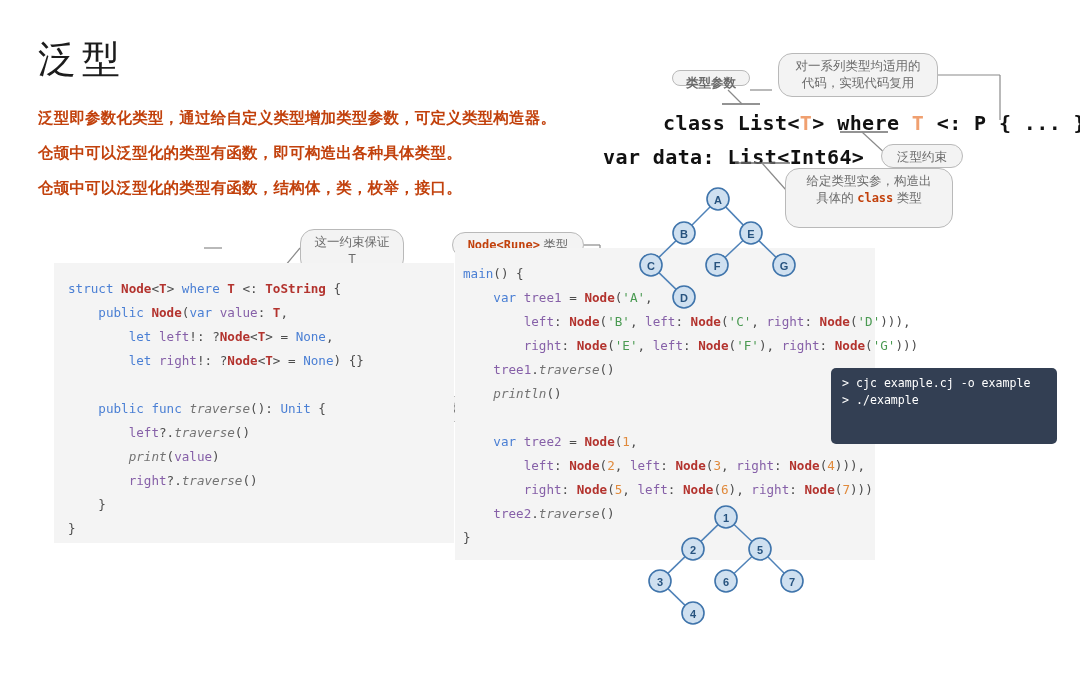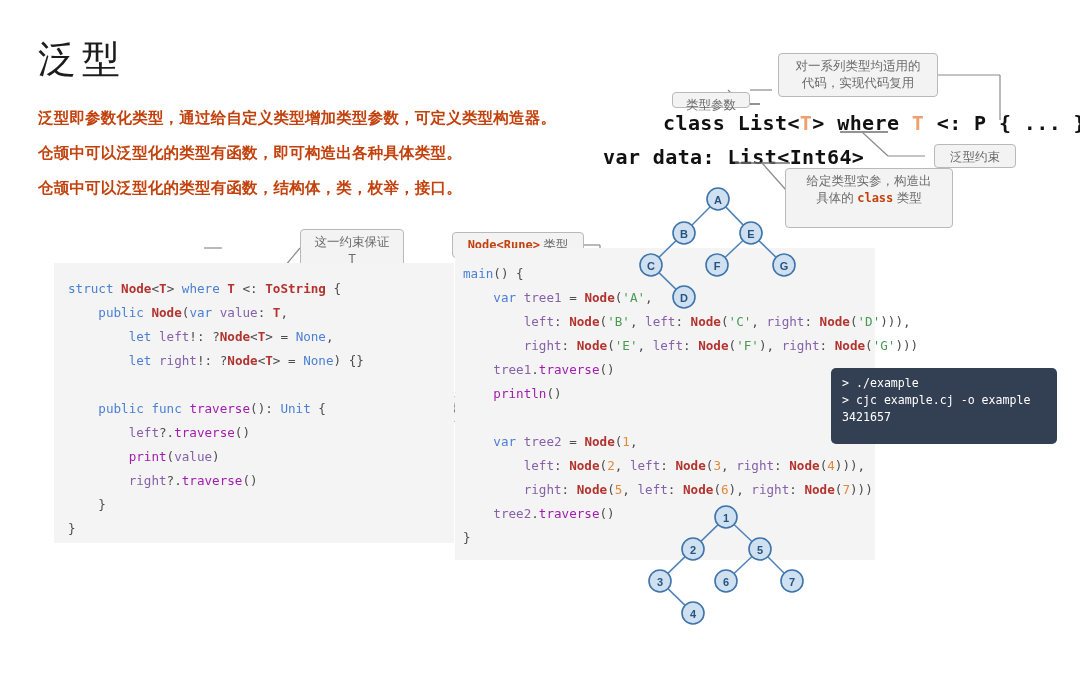--- a/index.html
+++ b/index.html
@@ -49,39 +49,39 @@
     letter-spacing: 0.4px;
   }
   #hdr-code-1 { left: 663px; top: 111px; }
   #hdr-code-2 { left: 603px; top: 145px; }
   .hdr-code .t-orange { color: #f0a070; }
   .hdr-code .u { border-bottom: 2px solid #555; padding-bottom: 7px; }
 
   
   .bubble {
     border: 1.4px solid #b9b9b9;
-    border-radius: 4px;
+    border-radius: 14px;
     background: #f3f3f3;
     color: #6a6a6a;
     font-size: 12.5px;
     line-height: 17px;
     padding: 4px 12px;
     text-align: center;
     white-space: pre-line;
     box-sizing: border-box;
   }
   .bubble .mono {
     font-family: "DejaVu Sans Mono", "Liberation Mono", monospace;
     font-weight: 700;
     font-size: 12px;
     color: #c2410c;
   }
-  #bubble-type-param   { left: 672px; top: 92px;  width: 78px; height: 16px; }
+  #bubble-type-param   { left: 672px; top: 70px;  width: 78px; height: 16px; font-weight: bold; }
   #bubble-reuse        { left: 778px; top: 53px;  width: 160px; height: 44px; }
-  #bubble-constraint   { left: 934px; top: 144px; width: 82px; height: 24px; }
+  #bubble-constraint   { left: 881px; top: 144px; width: 82px; height: 24px; }
   #bubble-concrete     { left: 785px; top: 168px; width: 168px; height: 60px; }
   #bubble-printable    { left: 300px; top: 229px; width: 104px; height: 44px; }
   #bubble-use-type-par { left: 322px; top: 300px; width: 108px; height: 26px; }
   #bubble-node-rune    { left: 452px; top: 232px; width: 132px; height: 26px; }
   #bubble-node-int64   { left: 344px; top: 396px; width: 152px; height: 26px; }
 
   
   #leader-lines { left: 0; top: 0; width: 1080px; height: 688px; pointer-events: none; }
 
   
@@ -91,21 +91,21 @@
     font-size: 12.6px;
     line-height: 24px;
     white-space: pre;
     box-sizing: border-box;
   }
   #code-panel-left  { left: 54px;  top: 263px; width: 400px; height: 280px; padding: 14px 0 0 14px; }
   #code-panel-right { left: 455px; top: 248px; width: 420px; height: 312px; padding: 14px 0 0 8px; }
 
   .k-kw     { color: #4a7fd4; }            
   .k-type   { color: #b3332e; font-weight: 700; }  
-  .k-fn     { color: #a21caf; }            
+  .k-fn     { color: #737373; font-style: italic; }            
   .k-ident  { color: #8660a8; }            
   .k-punct  { color: #4c4c4c; }
   .k-num    { color: #e08a3c; }            
   .k-char   { color: #4a9a52; }
 
   
   #terminal {
     left: 831px; top: 368px; width: 226px; height: 76px;
     background: #333f53;
     border-radius: 5px;
@@ -184,21 +184,21 @@
 <div class="abs bubble" id="bubble-printable">这一约束保证 T
 类型实例可打印</div>
 <div class="abs bubble" id="bubble-use-type-par">使用类型参数</div>
 <div class="abs bubble" id="bubble-node-rune"><span class="mono">Node&lt;Rune&gt;</span><span> 类型</span></div>
 <div class="abs bubble" id="bubble-node-int64"><span class="mono">Node&lt;Int64&gt;</span><span> 类型</span></div>
 
 <div class="abs code-panel" id="code-panel-left"><div id="code-left-body"><div><span class="k-kw">struct</span> <span class="k-type">Node</span><span class="k-punct">&lt;</span><span class="k-type">T</span><span class="k-punct">&gt;</span> <span class="k-kw">where</span> <span class="k-type">T</span> <span class="k-punct">&lt;:</span> <span class="k-type">ToString</span> <span class="k-punct">{</span></div><div>    <span class="k-kw">public</span> <span class="k-type">Node</span><span class="k-punct">(</span><span class="k-kw">var</span> <span class="k-ident">value</span><span class="k-punct">:</span> <span class="k-type">T</span><span class="k-punct">,</span></div><div>        <span class="k-kw">let</span> <span class="k-ident">left</span><span class="k-punct">!:</span> <span class="k-punct">?</span><span class="k-type">Node</span><span class="k-punct">&lt;</span><span class="k-type">T</span><span class="k-punct">&gt;</span> <span class="k-punct">=</span> <span class="k-kw">None</span><span class="k-punct">,</span></div><div>        <span class="k-kw">let</span> <span class="k-ident">right</span><span class="k-punct">!:</span> <span class="k-punct">?</span><span class="k-type">Node</span><span class="k-punct">&lt;</span><span class="k-type">T</span><span class="k-punct">&gt;</span> <span class="k-punct">=</span> <span class="k-kw">None</span><span class="k-punct">)</span> <span class="k-punct">{}</span></div><div>&nbsp;</div><div>    <span class="k-kw">public</span> <span class="k-kw">func</span> <span class="k-fn">traverse</span><span class="k-punct">():</span> <span class="k-kw">Unit</span> <span class="k-punct">{</span></div><div>        <span class="k-ident">left</span><span class="k-punct">?.</span><span class="k-fn">traverse</span><span class="k-punct">()</span></div><div>        <span class="k-fn">print</span><span class="k-punct">(</span><span class="k-ident">value</span><span class="k-punct">)</span></div><div>        <span class="k-ident">right</span><span class="k-punct">?.</span><span class="k-fn">traverse</span><span class="k-punct">()</span></div><div>    <span class="k-punct">}</span></div><div><span class="k-punct">}</span></div></div></div>
 
 <div class="abs code-panel" id="code-panel-right"><div id="code-right-body"><div><span class="k-kw">main</span><span class="k-punct">()</span> <span class="k-punct">{</span></div><div>    <span class="k-kw">var</span> <span class="k-ident">tree1</span> <span class="k-punct">=</span> <span class="k-type">Node</span><span class="k-punct">(</span><span class="k-char">'A'</span><span class="k-punct">,</span></div><div>        <span class="k-ident">left</span><span class="k-punct">:</span> <span class="k-type">Node</span><span class="k-punct">(</span><span class="k-char">'B'</span><span class="k-punct">,</span> <span class="k-ident">left</span><span class="k-punct">:</span> <span class="k-type">Node</span><span class="k-punct">(</span><span class="k-char">'C'</span><span class="k-punct">,</span> <span class="k-ident">right</span><span class="k-punct">:</span> <span class="k-type">Node</span><span class="k-punct">(</span><span class="k-char">'D'</span><span class="k-punct">))),</span></div><div>        <span class="k-ident">right</span><span class="k-punct">:</span> <span class="k-type">Node</span><span class="k-punct">(</span><span class="k-char">'E'</span><span class="k-punct">,</span> <span class="k-ident">left</span><span class="k-punct">:</span> <span class="k-type">Node</span><span class="k-punct">(</span><span class="k-char">'F'</span><span class="k-punct">),</span> <span class="k-ident">right</span><span class="k-punct">:</span> <span class="k-type">Node</span><span class="k-punct">(</span><span class="k-char">'G'</span><span class="k-punct">)))</span></div><div>    <span class="k-ident">tree1</span><span class="k-punct">.</span><span class="k-fn">traverse</span><span class="k-punct">()</span></div><div>    <span class="k-fn">println</span><span class="k-punct">()</span></div><div>&nbsp;</div><div>    <span class="k-kw">var</span> <span class="k-ident">tree2</span> <span class="k-punct">=</span> <span class="k-type">Node</span><span class="k-punct">(</span><span class="k-num">1</span><span class="k-punct">,</span></div><div>        <span class="k-ident">left</span><span class="k-punct">:</span> <span class="k-type">Node</span><span class="k-punct">(</span><span class="k-num">2</span><span class="k-punct">,</span> <span class="k-ident">left</span><span class="k-punct">:</span> <span class="k-type">Node</span><span class="k-punct">(</span><span class="k-num">3</span><span class="k-punct">,</span> <span class="k-ident">right</span><span class="k-punct">:</span> <span class="k-type">Node</span><span class="k-punct">(</span><span class="k-num">4</span><span class="k-punct">))),</span></div><div>        <span class="k-ident">right</span><span class="k-punct">:</span> <span class="k-type">Node</span><span class="k-punct">(</span><span class="k-num">5</span><span class="k-punct">,</span> <span class="k-ident">left</span><span class="k-punct">:</span> <span class="k-type">Node</span><span class="k-punct">(</span><span class="k-num">6</span><span class="k-punct">),</span> <span class="k-ident">right</span><span class="k-punct">:</span> <span class="k-type">Node</span><span class="k-punct">(</span><span class="k-num">7</span><span class="k-punct">)))</span></div><div>    <span class="k-ident">tree2</span><span class="k-punct">.</span><span class="k-fn">traverse</span><span class="k-punct">()</span></div><div><span class="k-punct">}</span></div></div></div>
 
-<div class="abs" id="terminal"><div id="terminal-body"><div>&gt; ./example</div><div>&gt; cjc example.cj -o example</div><div>3421657</div></div></div>
+<div class="abs" id="terminal"><div id="terminal-body"><div>&gt; cjc example.cj -o example</div><div>&gt; ./example</div></div></div>
 
 <svg class="abs tree-svg" id="tree-letters" style="left:0;top:0;width:1080px;height:688px;">
     <line class="tedge" x1="710.221825406948" y1="206.77817459305203" x2="691.778174593052" y2="225.22182540694797"></line>
     <line class="tedge" x1="725.6612291488552" y1="206.89338760791148" x2="743.3387708511448" y2="225.10661239208852"></line>
     <line class="tedge" x1="676.1030956720384" y1="240.65760419681126" x2="658.8969043279616" y2="257.34239580318877"></line>
     <line class="tedge" x1="658.8969043279616" y1="272.65760419681123" x2="676.1030956720384" y2="289.34239580318877"></line>
     <line class="tedge" x1="742.9898000803792" y1="240.5390116890549" x2="725.0101999196208" y2="257.4609883109451"></line>
     <line class="tedge" x1="758.8969043279616" y1="240.65760419681126" x2="776.1030956720384" y2="257.34239580318877"></line>
     <g>
       <circle class="tnode-circle" cx="718" cy="199" r="11"></circle>

